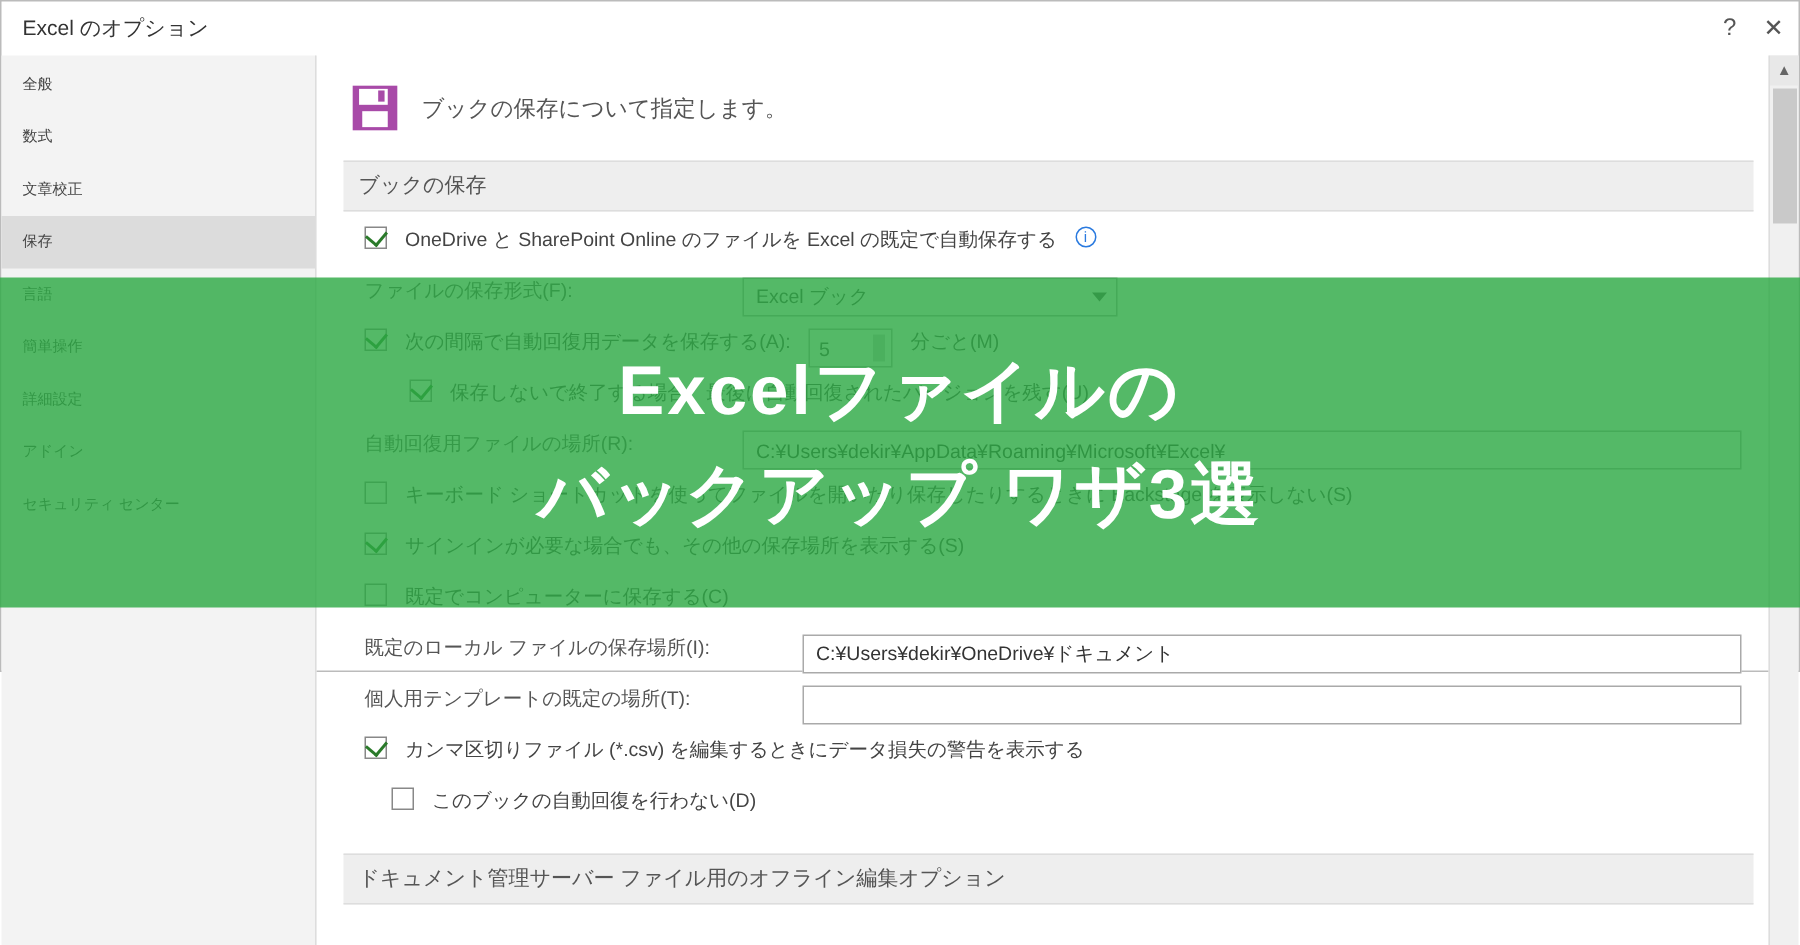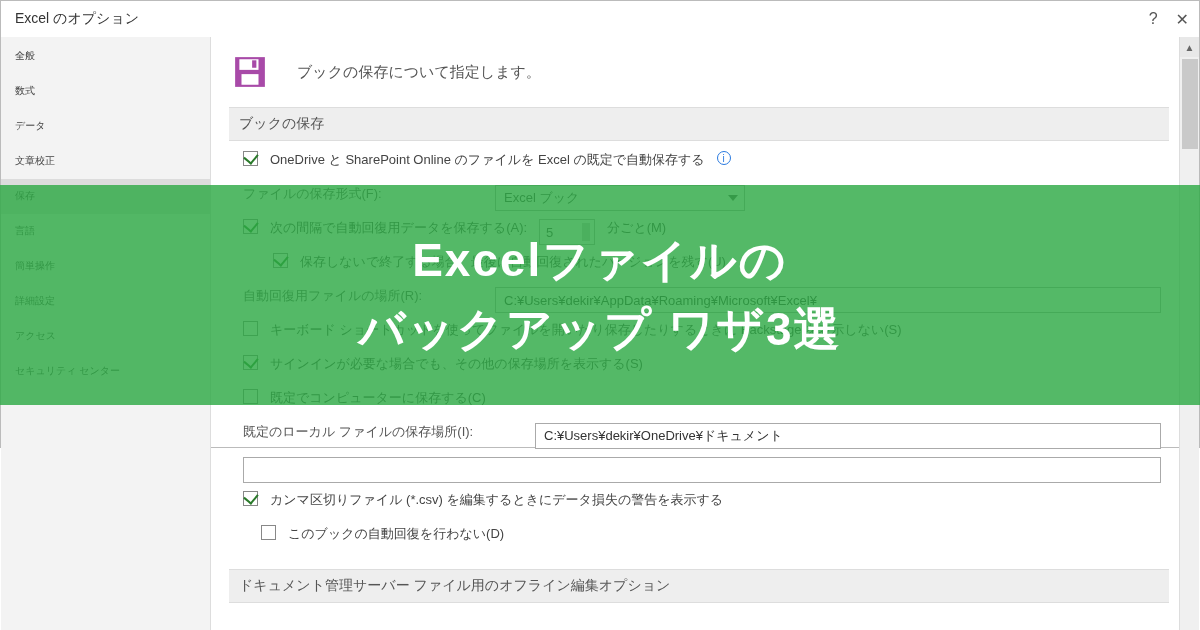--- a/index.html
+++ b/index.html
@@ -43,21 +43,21 @@
   }
   .scrollbar .arrow {
     width: 100%; height: 20px; display: flex; align-items: center; justify-content: center;
     background: #e8e8e8; font-size: 10px; color: #666;
   }
   .scrollbar .thumb {
     position: absolute; top: 22px; left: 2px; width: 16px; height: 90px;
     background: #c9c9c9;
   }
   .header-row {
-    display: flex; align-items: center; gap: 30px; padding: 18px 4px 18px 4px;
+    display: flex; align-items: center; gap: 14px; padding: 18px 4px 18px 4px;
   }
   .save-icon-big {
     width: 34px; height: 34px; display: inline-block;
   }
   .save-icon-big svg { width: 34px; height: 34px; }
   .header-text { font-size: 15px; color: #555; }
   .section-header {
     background: #eee; padding: 7px 10px; font-size: 14px; color: #555;
     border-top: 1px solid #ddd; border-bottom: 1px solid #ddd; margin-bottom: 10px;
   }
@@ -121,27 +121,26 @@
       <span>?</span>
       <span>✕</span>
     </div>
   </div>
 
   <div class="body">
 
     <div class="sidebar">
       <div class="item">全般</div>
       <div class="item">数式</div>
-      <div class="item">データ</div>
       <div class="item">文章校正</div>
       <div class="item selected">保存</div>
       <div class="item">言語</div>
       <div class="item">簡単操作</div>
       <div class="item">詳細設定</div>
-      <div class="item">アクセス</div>
+      <div class="item">アドイン</div>
       <div class="item">セキュリティ センター</div>
     </div>
 
     <div class="main">
       <div class="scroll-area">
 
         <div class="header-row">
           <span class="save-icon-big">
             <svg viewBox="0 0 32 32">
                 <rect x="2" y="2" width="28" height="28" fill="#a84aa8"></rect>
@@ -208,20 +207,21 @@
           </div>
 
           <div class="row">
             <span class="field-label" style="min-width:280px">既定のローカル ファイルの保存場所(I):</span>
             <div class="textinput">
               <span>C:¥Users¥dekir¥OneDrive¥ドキュメント</span>
             </div>
           </div>
 
           <div class="row">
+            <span class="field-label" style="min-width:280px">個人用テンプレートの既定の場所(T):</span>
             <div class="textinput">
               <span></span>
             </div>
           </div>
 
           <div class="row">
             <span class="check checked"></span>
             <span class="label">カンマ区切りファイル (*.csv) を編集するときにデータ損失の警告を表示する</span>
           </div>
 

